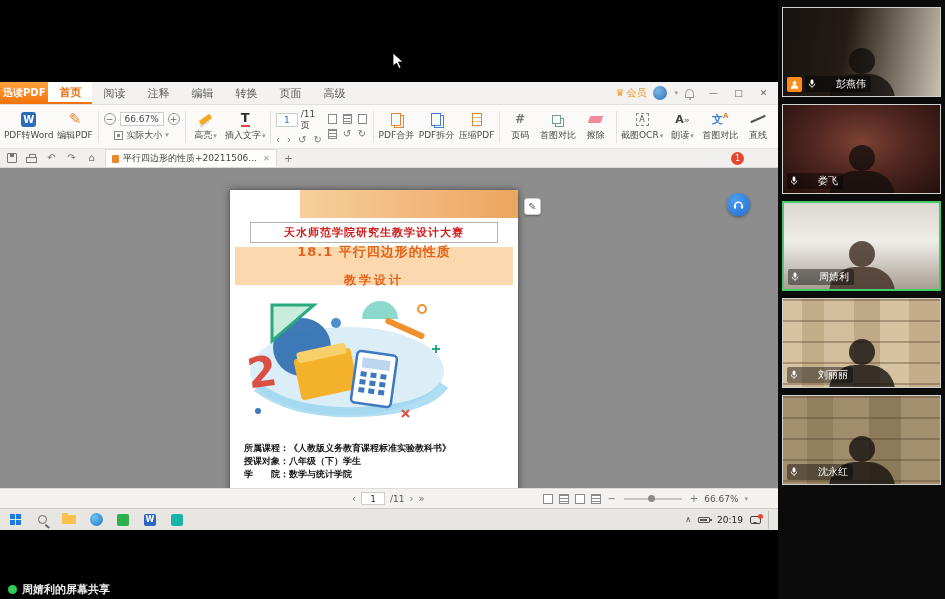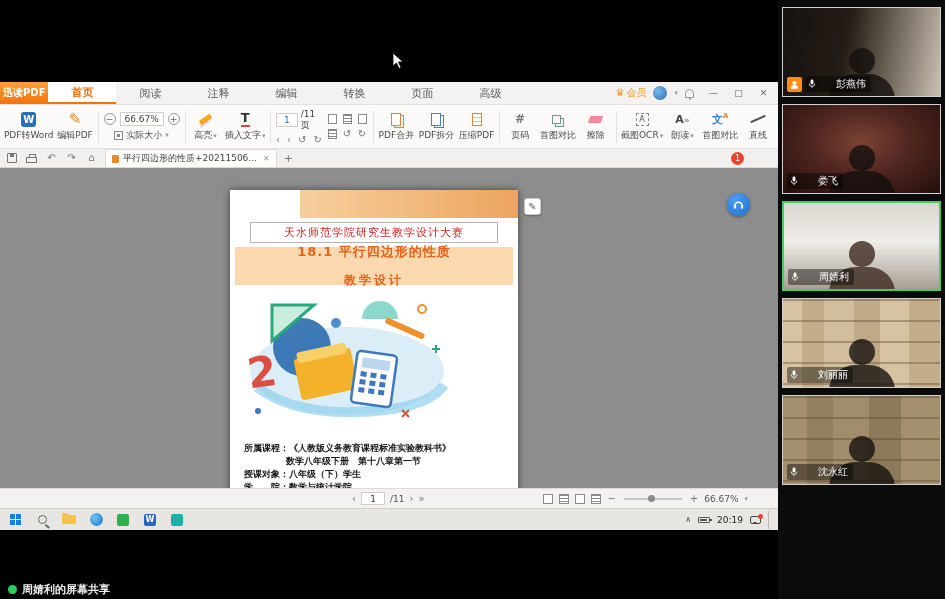--- a/index.html
+++ b/index.html
@@ -5,21 +5,21 @@
 *{margin:0;padding:0;box-sizing:border-box}
 html,body{width:945px;height:599px;background:#000;overflow:hidden;
   font-family:"DejaVu Sans","Liberation Sans",sans-serif}
 .screen{position:relative;width:945px;height:599px;background:#000;overflow:hidden}
 
 
 .pdf-window{position:absolute;left:0;top:82px;width:778px;height:426px;display:flex;flex-direction:column;background:#f6f5f4}
 
 .tab-bar{height:23px;display:flex;align-items:stretch;background:#f3f2f0;border-bottom:1px solid #e3e1de;font-size:11px;flex:0 0 23px}
 .logo{display:flex;align-items:center;padding:0 3px;background:linear-gradient(180deg,#ffa23e,#f4720c);color:#fff;font-weight:bold;font-size:10px;white-space:nowrap}
-.menu-tab{display:flex;align-items:center;padding:0 23px;color:#5a5a5a;white-space:nowrap}
+.menu-tab{display:flex;align-items:center;padding:0 11px;color:#5a5a5a;white-space:nowrap}
 .menu-tab.active{background:#fff;color:#e8700e;font-weight:bold;border-bottom:2px solid #f4720c}
 .titlebar-right{margin-left:auto;display:flex;align-items:center;gap:7px;padding-right:2px}
 .vip{display:flex;align-items:center;gap:2px;color:#f49a22;font-size:10px;white-space:nowrap}
 .crown{font-size:10px;line-height:1}
 .avatar{width:14px;height:14px;border-radius:50%;background:radial-gradient(circle at 35% 35%,#7ab6e8,#2f6fb0)}
 .tb-caret{font-size:7px;color:#999}
 .bell{width:9px;height:9px;border:1px solid #999;border-radius:50% 50% 0 0;position:relative}
 .bell:after{content:"";position:absolute;left:2.5px;bottom:-3px;width:2px;height:2px;background:#999;border-radius:50%}
 .winbtns{display:flex}
 .winbtn{width:25px;height:23px;display:flex;align-items:center;justify-content:center;color:#666;font-size:9px}
@@ -72,21 +72,21 @@
 .doc-tab{display:flex;align-items:center;gap:4px;background:#fdfdfc;border:1px solid #dcdad7;border-bottom:none;height:18px;padding:0 6px;font-size:9px;color:#444;max-width:210px;white-space:nowrap;overflow:hidden}
 .doc-dot{width:7px;height:8px;background:#e8882f;border-radius:1px;flex:0 0 7px}
 .tab-close{color:#999;font-size:8px;margin-left:2px}
 .plus-btn{color:#777;font-size:11px}
 .badge-1{position:absolute;right:34px;top:3px;width:13px;height:13px;border-radius:50%;background:#e8452f;color:#fff;font-size:8px;display:flex;align-items:center;justify-content:center}
 
 
 .viewport{flex:1;background:#8d8d8d;position:relative;overflow:hidden}
 .page{position:absolute;left:230px;top:22px;width:288px;height:410px;background:#fff;box-shadow:0 0 7px rgba(0,0,0,.55)}
 .page-band{position:absolute;left:70px;right:0;top:0;height:28px;background:linear-gradient(90deg,#f7cf9e,#eda55f)}
-.contest-box{position:absolute;left:20px;right:20px;top:32px;height:21px;border:1px solid #b3b3b3;display:flex;align-items:center;justify-content:center;font-size:11px;font-weight:normal;color:#cf1d1d;letter-spacing:1px;background:#fff;white-space:nowrap}
+.contest-box{position:absolute;left:20px;right:20px;top:32px;height:21px;border:1px solid #b3b3b3;display:flex;align-items:center;justify-content:center;font-size:11px;font-weight:bold;color:#cf1d1d;letter-spacing:1px;background:#fff;white-space:nowrap}
 .lesson-band{position:absolute;left:5px;right:5px;top:57px;height:38px;background:#fbd8ad;display:flex;flex-direction:column;align-items:center;justify-content:center;color:#e2641c;font-weight:bold;gap:11px}
 .lesson-title{font-size:13px;letter-spacing:1px}
 .lesson-sub{font-size:12px;letter-spacing:3px}
 .illus{position:absolute;left:12px;top:99px}
 .info{position:absolute;left:14px;right:0;top:252px;font-size:9px;font-weight:bold;color:#151515;line-height:13px;white-space:nowrap}
 .info .indent{padding-left:42px}
 .float-pencil{position:absolute;left:524px;top:30px;width:17px;height:17px;background:#fff;border:1px solid #c9c9c9;border-radius:3px;display:flex;align-items:center;justify-content:center;font-size:10px;color:#666;box-shadow:0 1px 2px rgba(0,0,0,.3)}
 .float-help{position:absolute;left:727px;top:25px;width:23px;height:23px;border-radius:50%;background:radial-gradient(circle at 35% 30%,#4f9df0,#1e6fd0);display:flex;align-items:center;justify-content:center;box-shadow:0 1px 3px rgba(0,0,0,.4)}
 
 
@@ -372,21 +372,20 @@
           </g>
           <rect x="142" y="36" width="42" height="6" rx="2" fill="#f2902e" transform="rotate(24 162 39)"></rect>
           <text x="6" y="98" font-size="42" font-weight="bold" fill="#d94f43" transform="rotate(-8 18 88)">2</text>
           <circle cx="180" cy="20" r="4" fill="none" stroke="#f2902e" stroke-width="2"></circle>
           <path d="M190 60 h8 M194 56 v8" stroke="#2aa87e" stroke-width="2"></path>
           <circle cx="16" cy="122" r="3" fill="#3d77c0"></circle>
           <path d="M160 128 l7 -7 M160 121 l7 7" stroke="#d94f43" stroke-width="2"></path>
         </svg>
         <div class="info">
           <div>所属课程：《人教版义务教育课程标准实验教科书》</div>
-          <div class="indent">数学八年级下册　第十八章第一节</div>
           <div>授课对象：八年级（下）学生</div>
           <div>学　　院：数学与统计学院</div>
         </div>
       </div>
       <div class="float-pencil">✎</div>
       <div class="float-help">
         <svg viewBox="0 0 14 14" width="13" height="13">
             <path d="M3 8.5a4 4 0 0 1 8 0" fill="none" stroke="#fff" stroke-width="1.6"></path>
             <rect x="2" y="7.6" width="2.4" height="3.8" rx="1" fill="#fff"></rect>
             <rect x="9.6" y="7.6" width="2.4" height="3.8" rx="1" fill="#fff"></rect>

